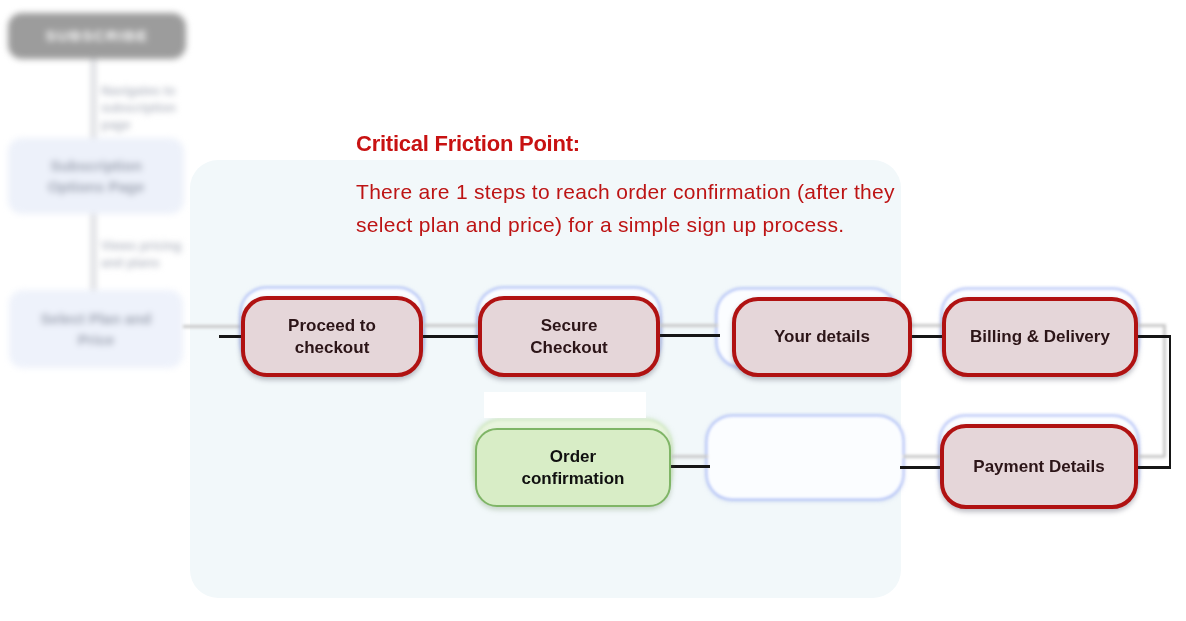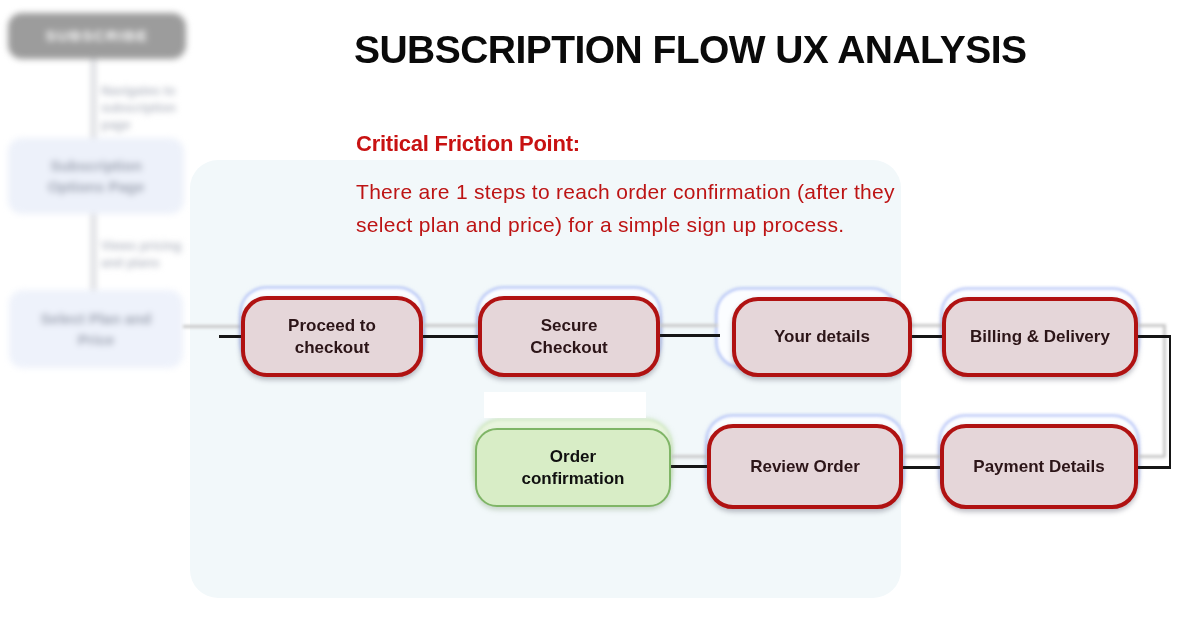--- a/index.html
+++ b/index.html
@@ -126,21 +126,20 @@
 Options Page</div>
     <div class="abs vline vl2"></div>
     <div class="abs caption cap2">Views pricing
 and plans</div>
     <div class="abs soft-box b3">Select Plan and
 Price</div>
   </div>
 
   <div class="abs panel"></div>
 
-  <div class="abs title">SUBSCRIPTION FLOW UX ANALYSIS</div>
   <div class="abs heading-red">Critical Friction Point:</div>
   <div class="abs para"><span>There are 1 steps to reach order confirmation (</span><b>after</b><span> they select plan and price) for a simple sign up process.</span></div>
 
   <div class="ghost-layer">
     <div class="gline" style="left:183px; top:325px; width:60px; height:3px;"></div>
     <div class="ghost" style="left:240px; top:287px; width:184px; height:81px;"></div>
     <div class="ghost" style="left:477px; top:287px; width:184px; height:81px;"></div>
     <div class="ghost" style="left:716px; top:288px; width:182px; height:80px;"></div>
     <div class="ghost" style="left:941px; top:288px; width:198px; height:80px;"></div>
     <div class="ghost green" style="left:474px; top:419px; width:198px; height:79px;"></div>
@@ -169,16 +168,15 @@
   <div class="cline" style="left:668px; top:465px; width:42px; height:2.5px;"></div>
 
   <div class="node red n-proceed">Proceed to
 checkout</div>
   <div class="node red n-secure">Secure
 Checkout</div>
   <div class="node red n-details">Your details</div>
   <div class="node red n-billing">Billing &amp; Delivery</div>
   <div class="node green n-confirm">Order
 confirmation</div>
-  <div class="node red n-review">Review Order</div>
   <div class="node red n-payment">Payment Details</div>
 
 </div>
 
 </body></html>

